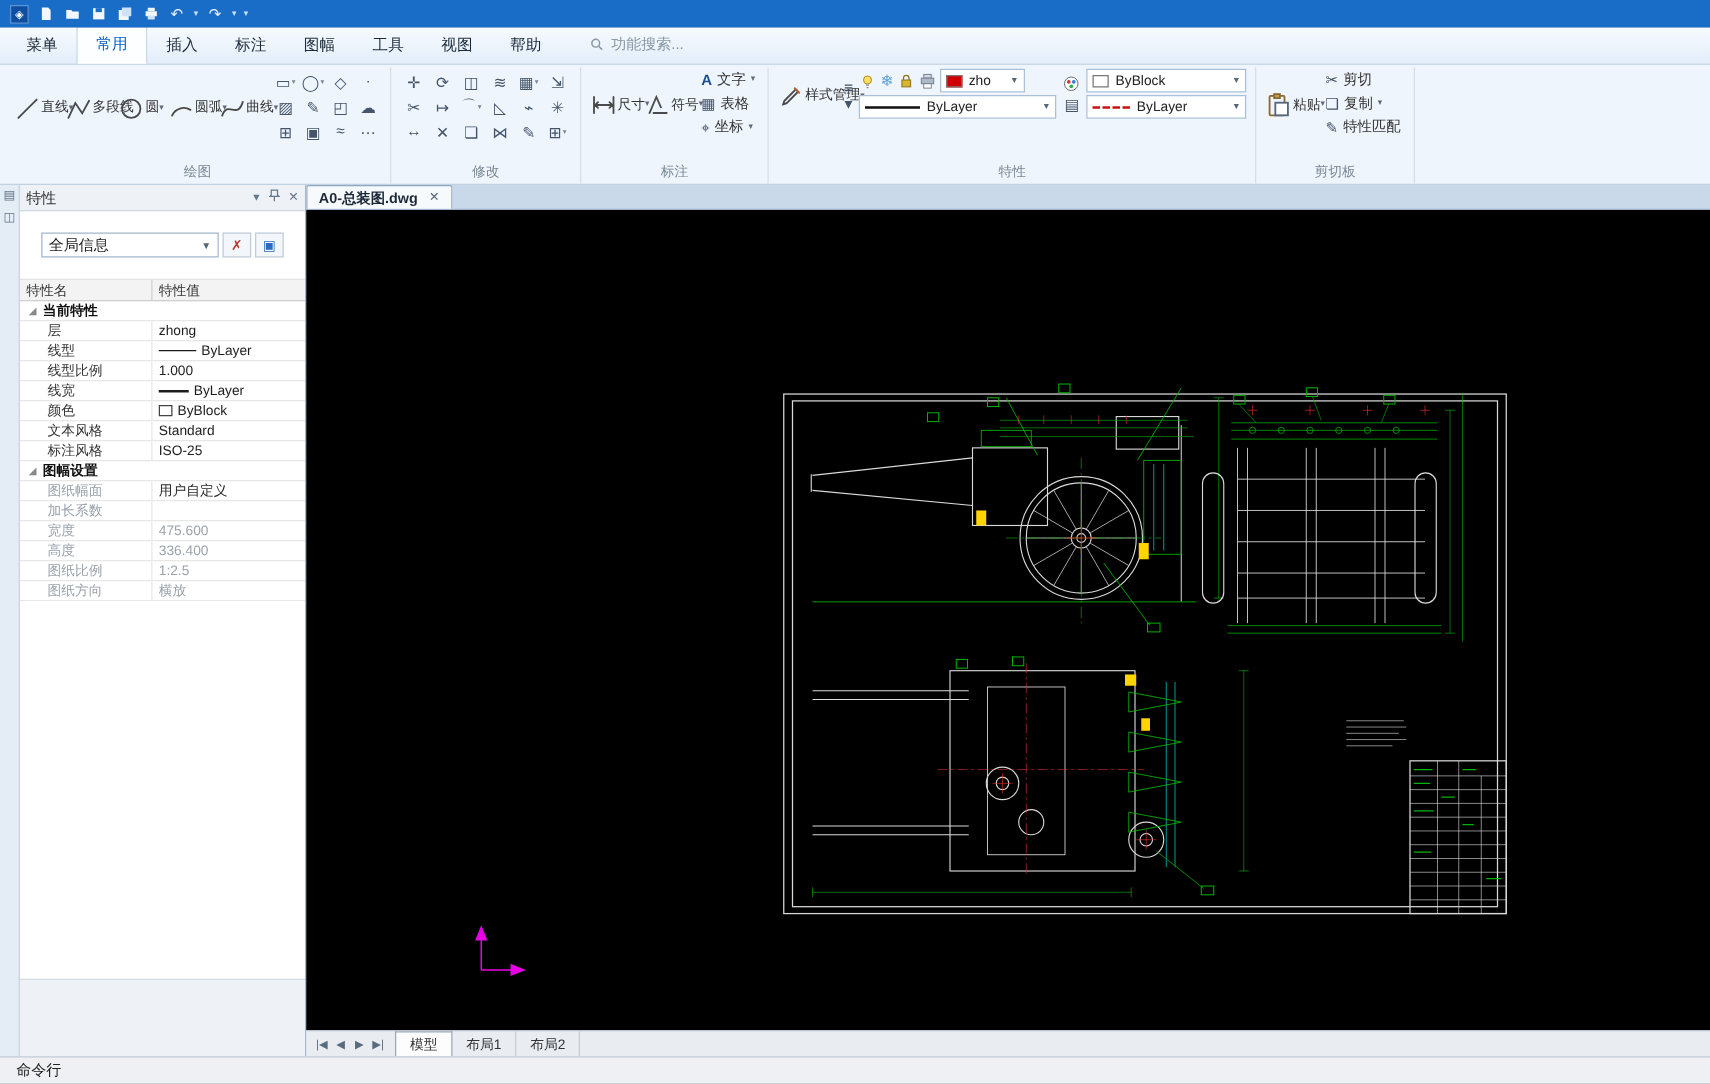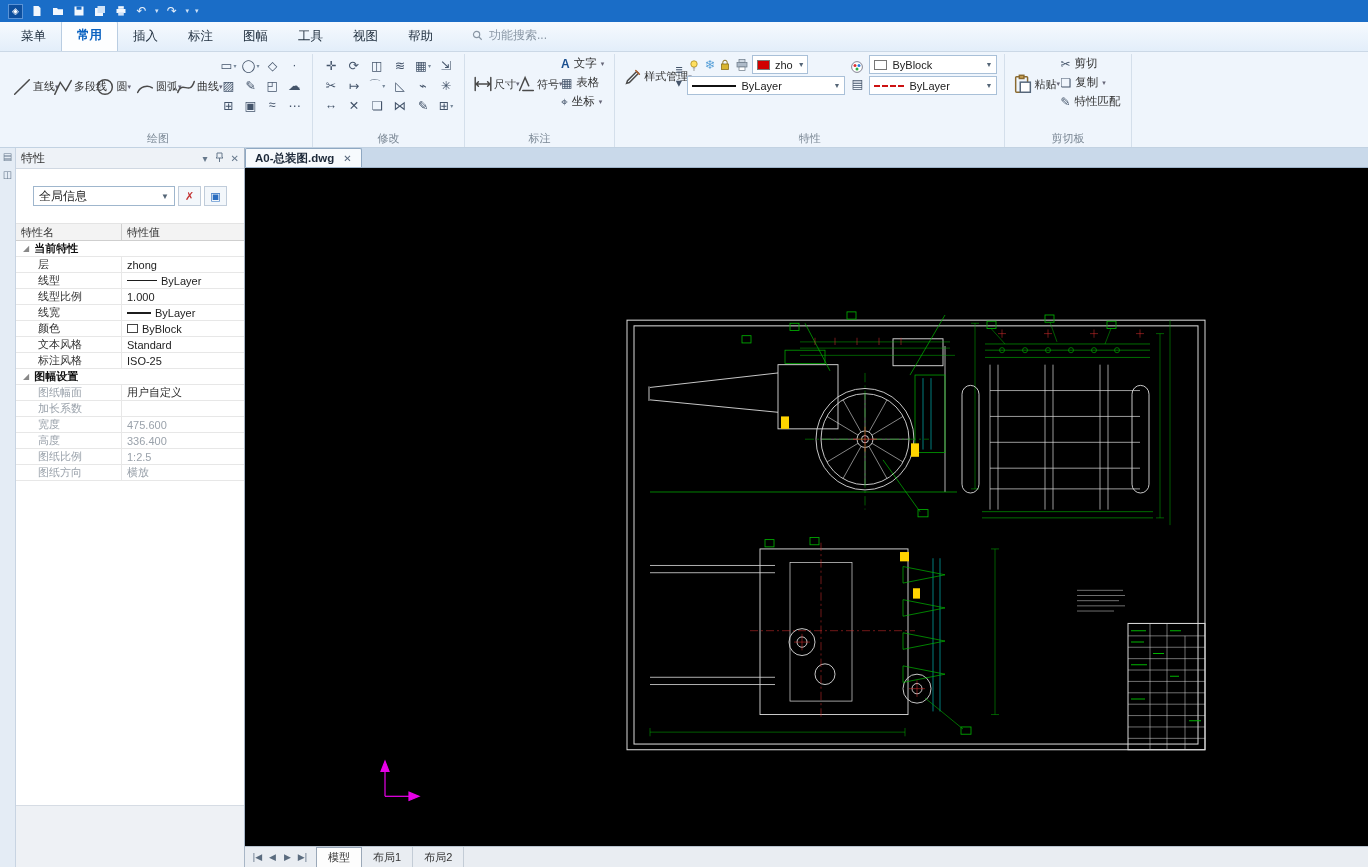--- a/index.html
+++ b/index.html
@@ -13,21 +13,21 @@
 .appicon{width:15px;height:15px;background:#0d4f9e;border:1px solid #5a93d6;display:flex;align-items:center;justify-content:center;color:#fff;font-size:9px}
 .ticon{width:15px;height:13px;display:inline-flex;align-items:center;justify-content:center;color:#eaf2fc;font-size:12px;line-height:1}
 .ticon svg{width:12px;height:12px}
 .tarrow{font-size:7px;color:#cfe2f7}
 .title-text{position:absolute;left:50%;transform:translateX(-50%);white-space:nowrap;font-size:11.5px;color:#fff}
 
 
 .menubar{height:30px;background:linear-gradient(#f6fafe,#e3eefa);display:flex;align-items:flex-end;padding-left:6px;border-bottom:1px solid #cbd8e6;flex:none}
 .mtabs{display:flex;align-items:flex-end}
 .mtab{padding:5px 15px 6px 15px;font-size:12.5px;color:#1b2a3a;cursor:default}
-.mtab.active{background:#fdfeff;color:#0a62c0;font-weight:bold;border:1px solid #b9cde2;border-bottom:none;border-radius:2px 2px 0 0;padding-bottom:7px}
+.mtab.active{background:#fdfeff;color:#0a62c0;font-weight:normal;border:1px solid #b9cde2;border-bottom:none;border-radius:2px 2px 0 0;padding-bottom:7px}
 .msearch{display:flex;align-items:center;gap:6px;margin:0 15px 7px 24px;color:#8a97a5;font-size:12px}
 
 
 .ribbon{height:96px;background:#eff5fc;display:flex;border-bottom:1px solid #c2d2e2;padding:2px 0 0 4px;flex:none}
 .rgroup{display:flex;flex-direction:column;padding:1px 7px 0 7px;border-right:1px solid #d4dfeb}
 .rlabel{text-align:center;font-size:11px;color:#7a8794;height:15px;line-height:13px;margin-top:auto}
 .rbody{display:flex;gap:5px;align-items:stretch}
 .bigbtn{width:38px;display:flex;flex-direction:row;align-items:center;padding-top:3px;border-radius:2px;font-size:11px;color:#333;text-align:center}
 .bigbtn .bicon{width:25px;height:24px;display:flex;align-items:center;justify-content:center}
 .bigbtn .bicon svg{width:22px;height:22px;stroke:#4a4a4a;fill:none;stroke-width:1.6;stroke-linecap:round}
@@ -320,21 +320,21 @@
                   <path d="M4.8 6V4.4a2.2 2.2 0 0 1 4.4 0V6" fill="none" stroke="#8a701c" stroke-width="1"></path>
                 </svg>
               </span>
             <span class="si iconbtn13">
                 <svg viewBox="0 0 14 14">
                   <rect x="4" y="1.5" width="6" height="3" fill="#cfd8e2" stroke="#6a7886" stroke-width="0.7"></rect>
                   <rect x="2" y="4.5" width="10" height="4.5" fill="#aebac8" stroke="#6a7886" stroke-width="0.7"></rect>
                   <rect x="4" y="9" width="6" height="3.5" fill="#fff" stroke="#6a7886" stroke-width="0.7"></rect>
                 </svg>
               </span>
-            <div class="pcombo" style="width:56px">
+            <div class="pcombo" style="width:68px">
               <span class="cswatch" style="background:#d00000"></span>
               <span>zho</span>
               <span class="carrow">▼</span>
             </div>
           </div>
           <div class="hrow">
             <div class="pcombo" style="width:158px">
               <span class="lineprev"></span>
               <span>ByLayer</span>
               <span class="carrow">▼</span>
@@ -670,14 +670,17 @@
         <span class="navbtn">▶|</span>
         <div class="ctabs">
             <div class="ctab active">模型</div>
             <div class="ctab">布局1</div>
             <div class="ctab">布局2</div>
           </div>
       </div>
     </div>
   </div>
 
+  <div class="statusbar">
+    <span>命令行</span>
+  </div>
 
 </div>
 
 </body></html>

